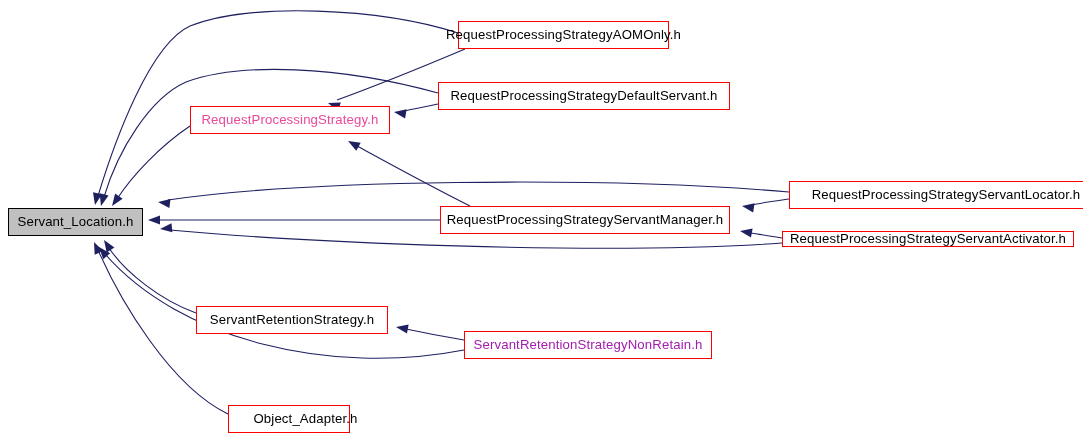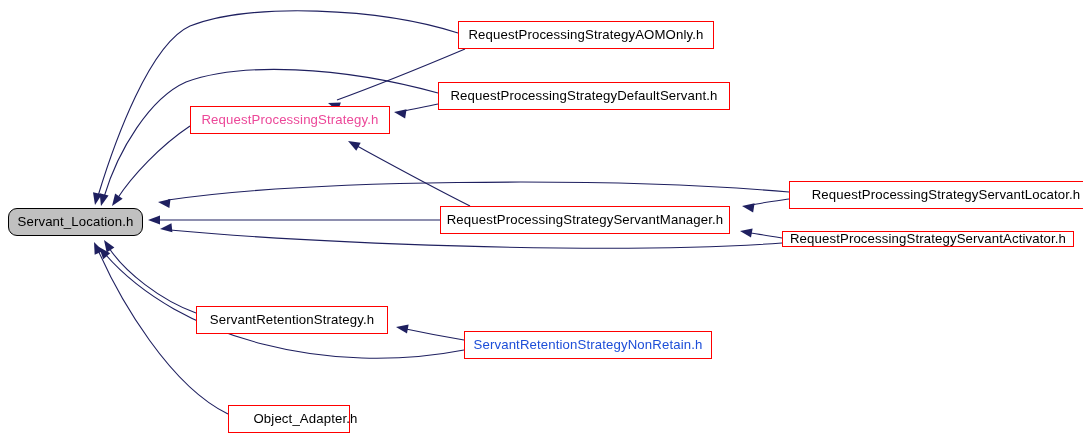--- a/index.html
+++ b/index.html
@@ -88,24 +88,24 @@
         <polygon points="0,0 -12,-4.6 -12,4.6" class="arrow-head" fill="#1f2060" transform="translate(94,242) rotate(246)"></polygon>
         <polygon points="0,0 -12,-4.6 -12,4.6" class="arrow-head" fill="#1f2060" transform="translate(328,103) rotate(199)"></polygon>
         <polygon points="0,0 -12,-4.6 -12,4.6" class="arrow-head" fill="#1f2060" transform="translate(394,112) rotate(189)"></polygon>
         <polygon points="0,0 -12,-4.6 -12,4.6" class="arrow-head" fill="#1f2060" transform="translate(348,141) rotate(209)"></polygon>
         <polygon points="0,0 -12,-4.6 -12,4.6" class="arrow-head" fill="#1f2060" transform="translate(742,206) rotate(189)"></polygon>
         <polygon points="0,0 -12,-4.6 -12,4.6" class="arrow-head" fill="#1f2060" transform="translate(740,231) rotate(190)"></polygon>
         <polygon points="0,0 -12,-4.6 -12,4.6" class="arrow-head" fill="#1f2060" transform="translate(396,327) rotate(190)"></polygon>
       </g>
   </svg>
   <div id="nodes-layer">
-      <div class="node-box root-node" style="left: 8px; top: 208px; width: 135px; height: 28px; background: rgb(192, 192, 192); border-color: rgb(0, 0, 0); border-radius: 9px;">
+      <div class="node-box root-node" style="left: 8px; top: 208px; width: 135px; height: 28px; background: rgb(192, 192, 192); border-color: rgb(0, 0, 0);">
         <span class="node-label" style="color: rgb(0, 0, 0);">Servant_Location.h</span>
       </div>
-      <div class="node-box" style="left: 458px; top: 21px; width: 256px; height: 28px; background: rgb(255, 255, 255); border-color: rgb(255, 0, 0);">
+      <div class="node-box" style="left: 458px; top: 21px; width: 211px; height: 28px; background: rgb(255, 255, 255); border-color: rgb(255, 0, 0);">
         <span class="node-label" style="color: rgb(0, 0, 0);">RequestProcessingStrategyAOMOnly.h</span>
       </div>
       <div class="node-box" style="left: 438px; top: 82px; width: 292px; height: 28px; background: rgb(255, 255, 255); border-color: rgb(255, 0, 0);">
         <span class="node-label" style="color: rgb(0, 0, 0);">RequestProcessingStrategyDefaultServant.h</span>
       </div>
       <div class="node-box" style="left: 190px; top: 106px; width: 200px; height: 28px; background: rgb(255, 255, 255); border-color: rgb(255, 0, 0);">
         <span class="node-label" style="color: #ec4899;">RequestProcessingStrategy.h</span>
       </div>
       <div class="node-box" style="left: 789px; top: 181px; width: 314px; height: 28px; background: rgb(255, 255, 255); border-color: rgb(255, 0, 0);">
         <span class="node-label" style="color: rgb(0, 0, 0);">RequestProcessingStrategyServantLocator.h</span>
@@ -113,19 +113,19 @@
       <div class="node-box" style="left: 440px; top: 206px; width: 290px; height: 28px; background: rgb(255, 255, 255); border-color: rgb(255, 0, 0);">
         <span class="node-label" style="color: rgb(0, 0, 0);">RequestProcessingStrategyServantManager.h</span>
       </div>
       <div class="node-box" style="left: 782px; top: 231px; width: 292px; height: 16px; background: rgb(255, 255, 255); border-color: rgb(255, 0, 0);">
         <span class="node-label" style="color: rgb(0, 0, 0);">RequestProcessingStrategyServantActivator.h</span>
       </div>
       <div class="node-box" style="left: 196px; top: 306px; width: 192px; height: 28px; background: rgb(255, 255, 255); border-color: rgb(255, 0, 0);">
         <span class="node-label" style="color: rgb(0, 0, 0);">ServantRetentionStrategy.h</span>
       </div>
       <div class="node-box" style="left: 464px; top: 331px; width: 248px; height: 28px; background: rgb(255, 255, 255); border-color: rgb(255, 0, 0);">
-        <span class="node-label" style="color: #1d4ed8;">ServantRetentionStrategyNonRetain.h</span>
+        <span class="node-label" style="color: #a21caf;">ServantRetentionStrategyNonRetain.h</span>
       </div>
       <div class="node-box" style="left: 228px; top: 405px; width: 122px; height: 28px; background: rgb(255, 255, 255); border-color: rgb(255, 0, 0); padding-left: 33px;">
         <span class="node-label" style="color: rgb(0, 0, 0);">Object_Adapter.h</span>
       </div>
     </div>
 </div>
 
 </body></html>

